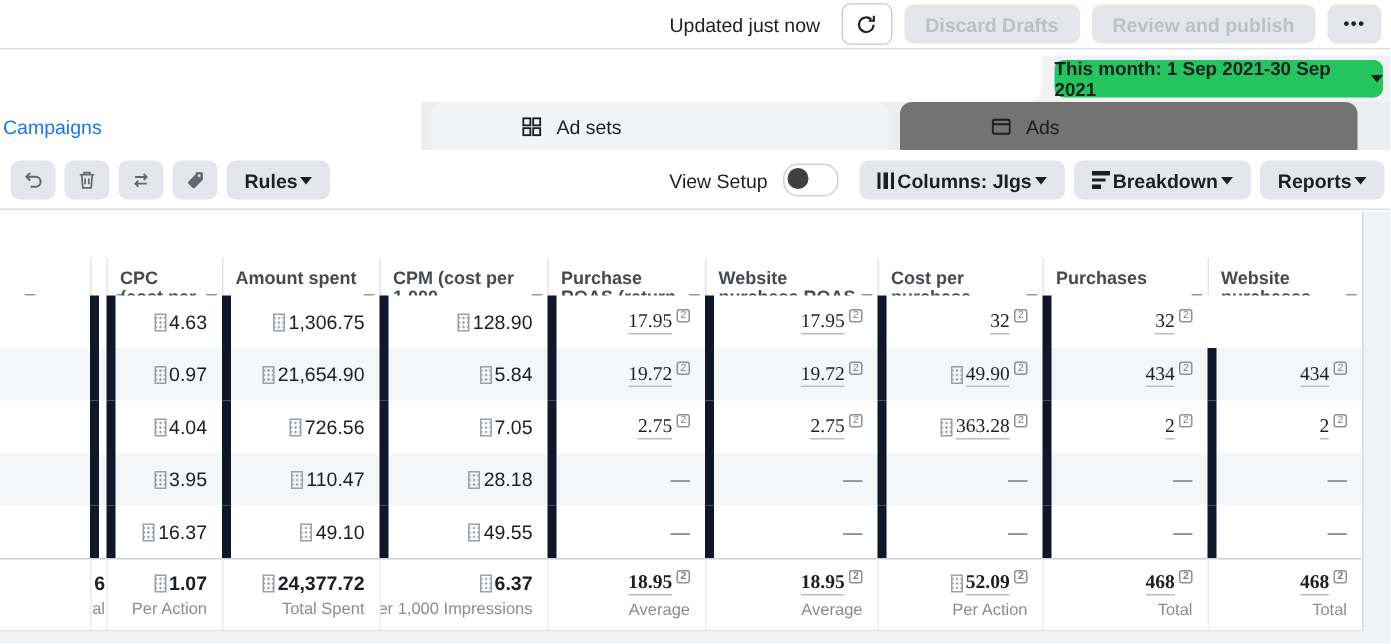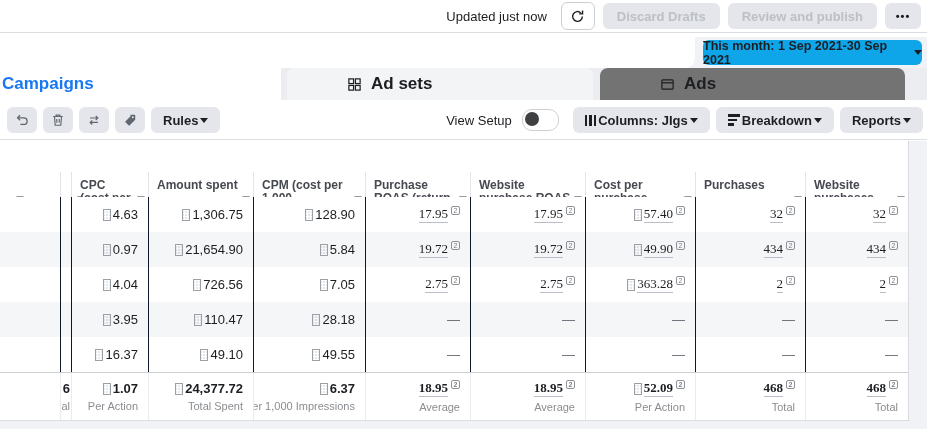--- a/index.html
+++ b/index.html
@@ -11,25 +11,25 @@
   .updated{font-size:13px;color:#1c1e21;margin-right:6px;}
   .btn{display:flex;align-items:center;justify-content:center;height:26px;border-radius:6px;
     background:#e4e6eb;font-size:13px;font-weight:600;padding:0 14px;box-sizing:border-box;cursor:pointer;}
   .btn.disabled{color:#bcc0c4;}
   .iconbtn-light{width:32px;height:26px;background:#fff;border:1px solid #ccd0d5;border-radius:6px;
     display:flex;align-items:center;justify-content:center;cursor:pointer;}
   .morebtn{width:36px;letter-spacing:1px;font-size:11px;color:#1c1e21;padding:0;}
   
   .bar2{position:absolute;left:0;top:37px;width:927px;height:31px;background:#f0f2f5;}
   .whitefill{position:absolute;left:0;top:0;width:695px;height:31px;background:#fff;border-radius:0 0 10px 0;}
-  .datebtn{position:absolute;left:703px;top:3px;width:219px;height:25px;background:#0ea5e9;border-radius:6px;
+  .datebtn{position:absolute;left:703px;top:3px;width:219px;height:25px;background:#22c55e;border-radius:6px;
     display:flex;align-items:center;justify-content:center;gap:9px;font-size:12.5px;font-weight:600;cursor:pointer;box-sizing:border-box;}
   
   .tabsrow{position:absolute;left:0;top:68px;width:927px;height:32px;background:#ebedf0;}
-  .tab{position:absolute;top:0;height:32px;display:flex;align-items:center;font-size:17px;font-weight:700;box-sizing:border-box;cursor:pointer;}
+  .tab{position:absolute;top:0;height:32px;display:flex;align-items:center;font-size:13px;font-weight:400;box-sizing:border-box;cursor:pointer;}
   .tab-campaigns{left:0;width:281px;background:#fff;color:#1877f2;padding-left:2px;}
   .tab-adsets{left:287px;width:306px;background:#f3f4f6;border-radius:8px 8px 0 0;padding-left:60px;gap:9px;color:#1c1e21;}
   .tab-ads{left:600px;width:305px;background:#737373;border-radius:8px 8px 0 0;padding-left:60px;gap:9px;color:#1c1e21;align-items:center;}
   
   .toolbar{position:absolute;left:0;top:100px;width:927px;height:40px;background:#fff;border-bottom:1px solid #dadde1;box-sizing:border-box;}
   .tgroup{position:absolute;top:7px;display:flex;align-items:center;gap:6px;}
   .tleft{left:7px;}
   .tright{right:4px;}
   .iconbtn{width:30px;height:26px;background:#e4e6eb;border-radius:6px;display:flex;align-items:center;justify-content:center;cursor:pointer;}
   .dropbtn{display:flex;align-items:center;gap:2px;height:26px;background:#e4e6eb;border-radius:6px;
@@ -50,21 +50,21 @@
   .th + .th{border-left:1px solid #e2e4e8;}
   .sortcaret{position:absolute;right:3px;top:24px;width:0;height:0;
     border-left:4px solid transparent;border-right:4px solid transparent;border-top:5px solid #97999e;}
   .th.stub-a .sortcaret{left:16px;right:auto;}
   .th.stub-b .sortcaret{right:-2px;}
   .tbody{position:absolute;left:0;top:197px;width:908px;}
   .trow{height:35px;background:#fff;}
   .trow.alt{background:#f5f6f7;}
   .td{display:flex;align-items:center;justify-content:flex-end;padding-right:10px;box-sizing:border-box;
     font-size:13px;color:#1c1e21;overflow:hidden;white-space:nowrap;}
-  .td + .td{border-left:1px solid #0f172a;text-align:right;}
+  .td + .td{border-left:6px solid #0f172a;text-align:right;}
   .lnk{border-bottom:1px solid #b9bec6;cursor:pointer;font-family:Liberation Serif, serif;}
   .dash{color:#606770;}
   .attr{display:inline-block;font-size:7px;line-height:7px;color:#7b7f86;border:1px solid #8d9197;border-radius:2px;
     padding:0 1.5px;margin-left:3px;position:relative;top:-4px;}
   .tofu{display:inline-block;width:6px;height:10px;border:1px solid #9aa0a6;margin-right:2px;flex:none;
     background-image:radial-gradient(#9aa0a6 0.7px,transparent 0.9px);background-size:3px 3px;background-position:center;}
   
   .tsummary{position:absolute;left:0;top:372px;width:908px;height:49px;background:#fff;
     border-top:1px solid #ccd0d4;border-bottom:1px solid #dadde1;box-sizing:border-box;}
   .ts{display:flex;flex-direction:column;align-items:flex-end;justify-content:center;gap:4px;
@@ -235,25 +235,20 @@
         </div>
       <div class="td">
           <span class="lnk">17.95</span>
           <span class="attr">2</span>
         </div>
       <div class="td">
           <span class="lnk">17.95</span>
           <span class="attr">2</span>
         </div>
       <div class="td">
-          <span class="tofu"></span>
-          <span class="lnk">57.40</span>
-          <span class="attr">2</span>
-        </div>
-      <div class="td">
           <span class="lnk">32</span>
           <span class="attr">2</span>
         </div>
       <div class="td">
           <span class="lnk">32</span>
           <span class="attr">2</span>
         </div>
     </div>
 
     <div class="trow alt grid">

